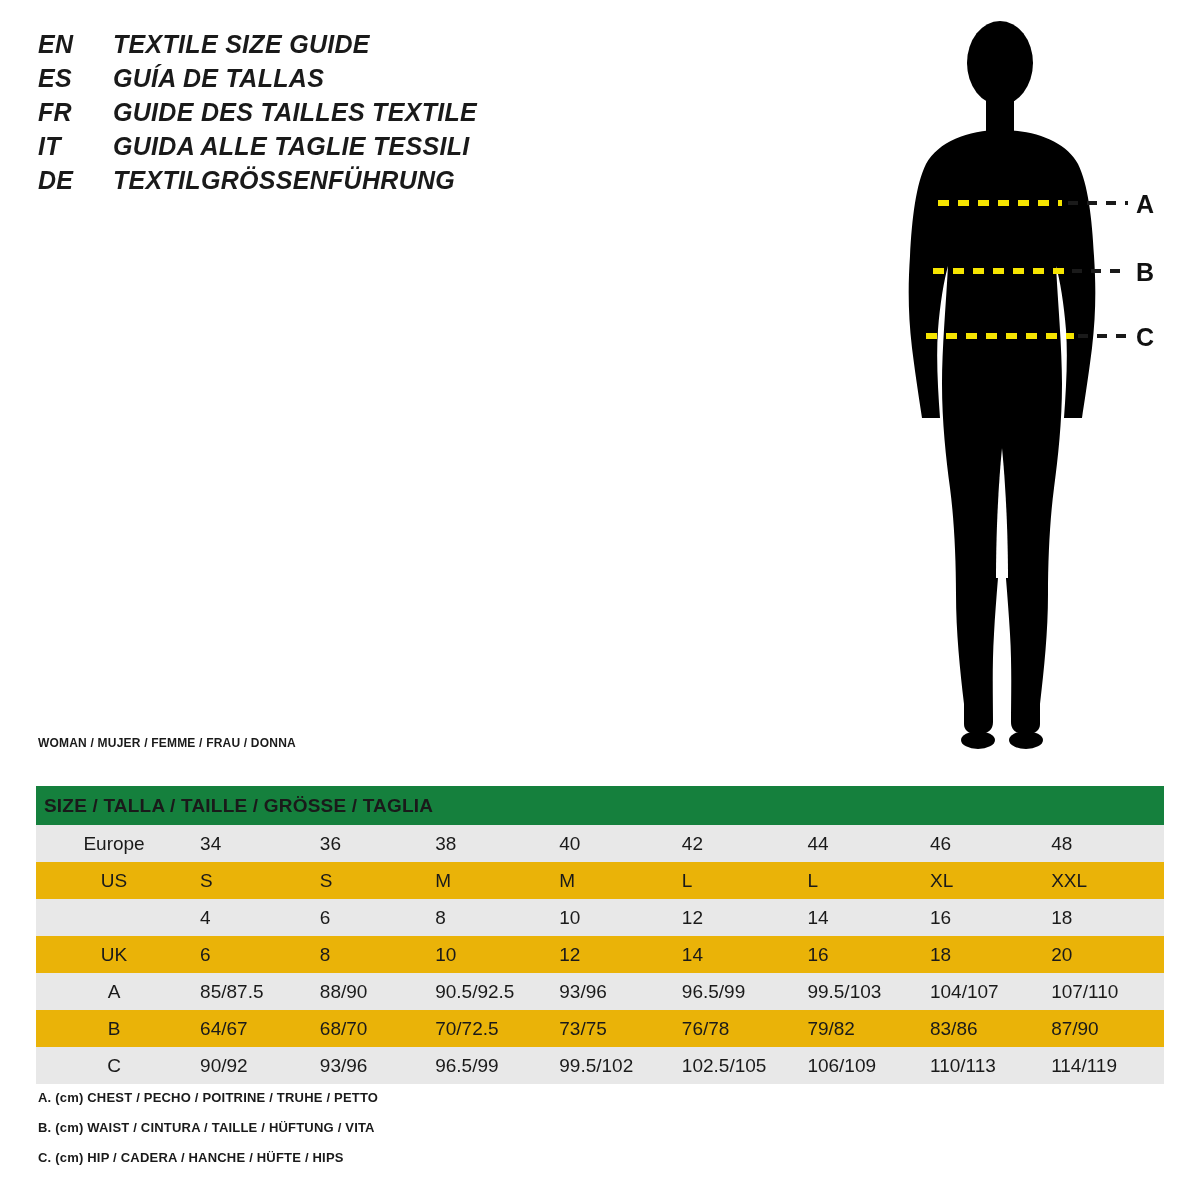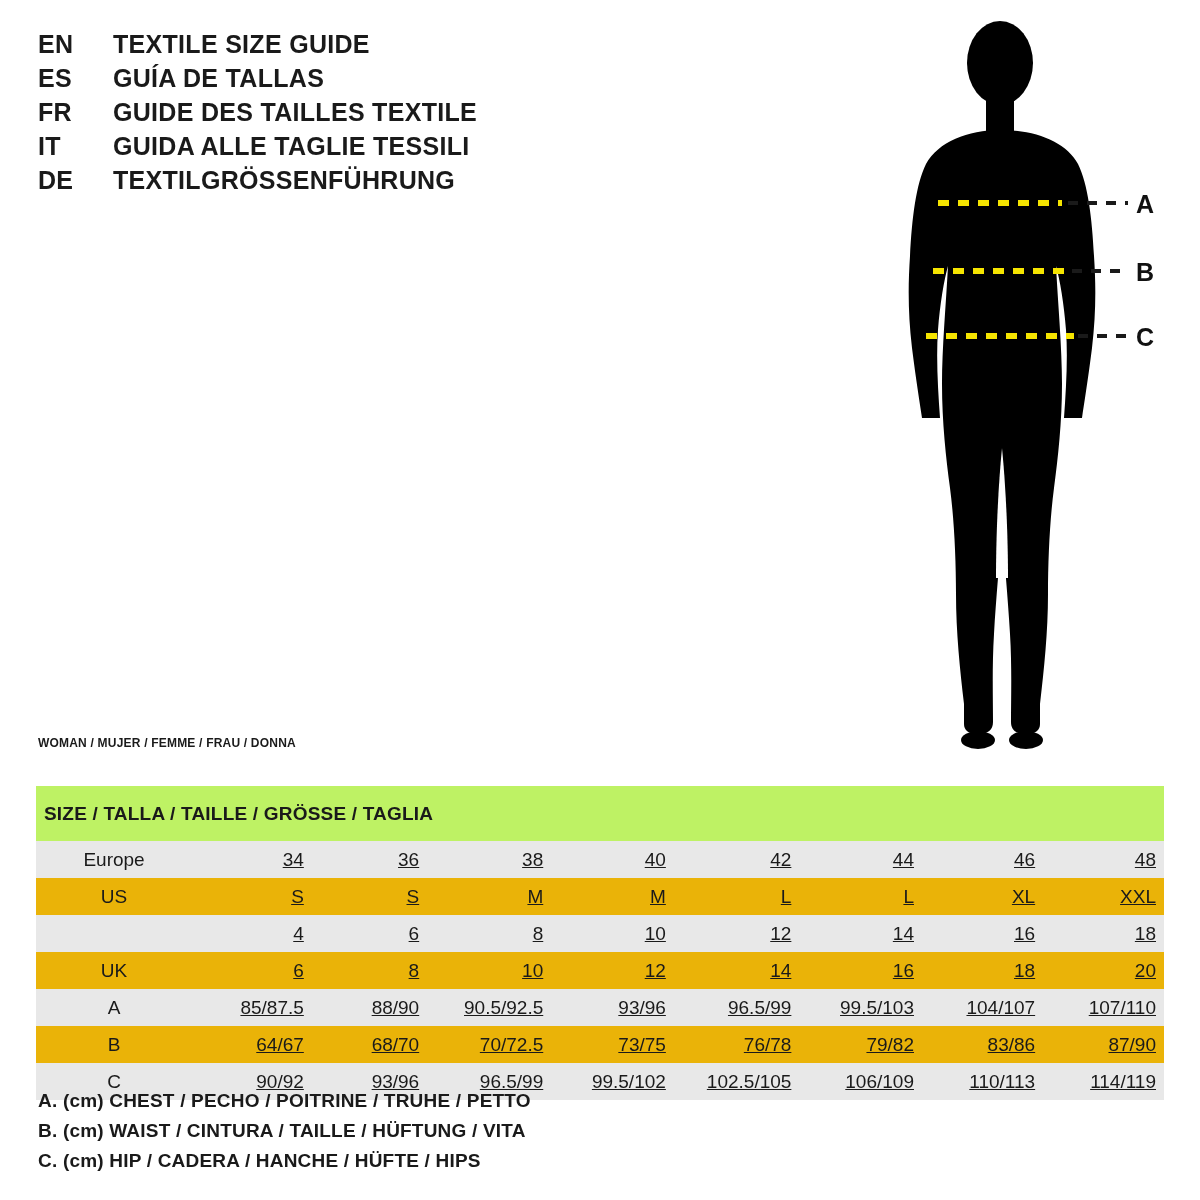--- a/index.html
+++ b/index.html
@@ -15,20 +15,21 @@
     position: relative;
     overflow: hidden;
   }
 
   
   #title-block {
     position: absolute;
     left: 38px;
     top: 30px;
     width: 740px;
+    font-style: italic;
   }
   .title-row {
     display: flex;
     align-items: baseline;
     height: 34px;
     font-size: 25px;
     font-weight: bold;
     letter-spacing: 0.3px;
   }
   .title-code {
@@ -73,53 +74,52 @@
   
   #size-table {
     position: absolute;
     left: 36px;
     top: 786px;
     width: 1128px;
     border-collapse: collapse;
     font-size: 19px;
   }
   #size-table tr.header-row td {
-    background: #bef264;
+    background: #15803d;
     font-weight: bold;
     text-align: left;
-    padding: 14px 8px;
+    padding: 6px 8px;
     font-size: 19px;
     letter-spacing: 0.2px;
   }
   #size-table td {
     padding: 5px 8px;
     height: 27px;
   }
   #size-table tbody tr.odd td { background: #e8e8e8; }
   #size-table tbody tr.even td { background: #eab308; }
   #size-table td.rowlabel {
     text-align: center;
     width: 170px;
     padding-left: 8px;
   }
   #size-table td.val {
-    text-align: right;
+    text-align: left;
     width: 119px;
-    text-decoration: underline;
   }
 
   
   #footnotes {
     position: absolute;
     left: 38px;
     top: 1090px;
     width: 800px;
   }
   .footnote {
-    font-size: 19px;
+    font-size: 13px;
     font-weight: bold;
     height: 30px;
     letter-spacing: 0.2px;
   }
 </style>
 </head>
 <body>
 
 <div id="title-block">
     <div class="title-row">

